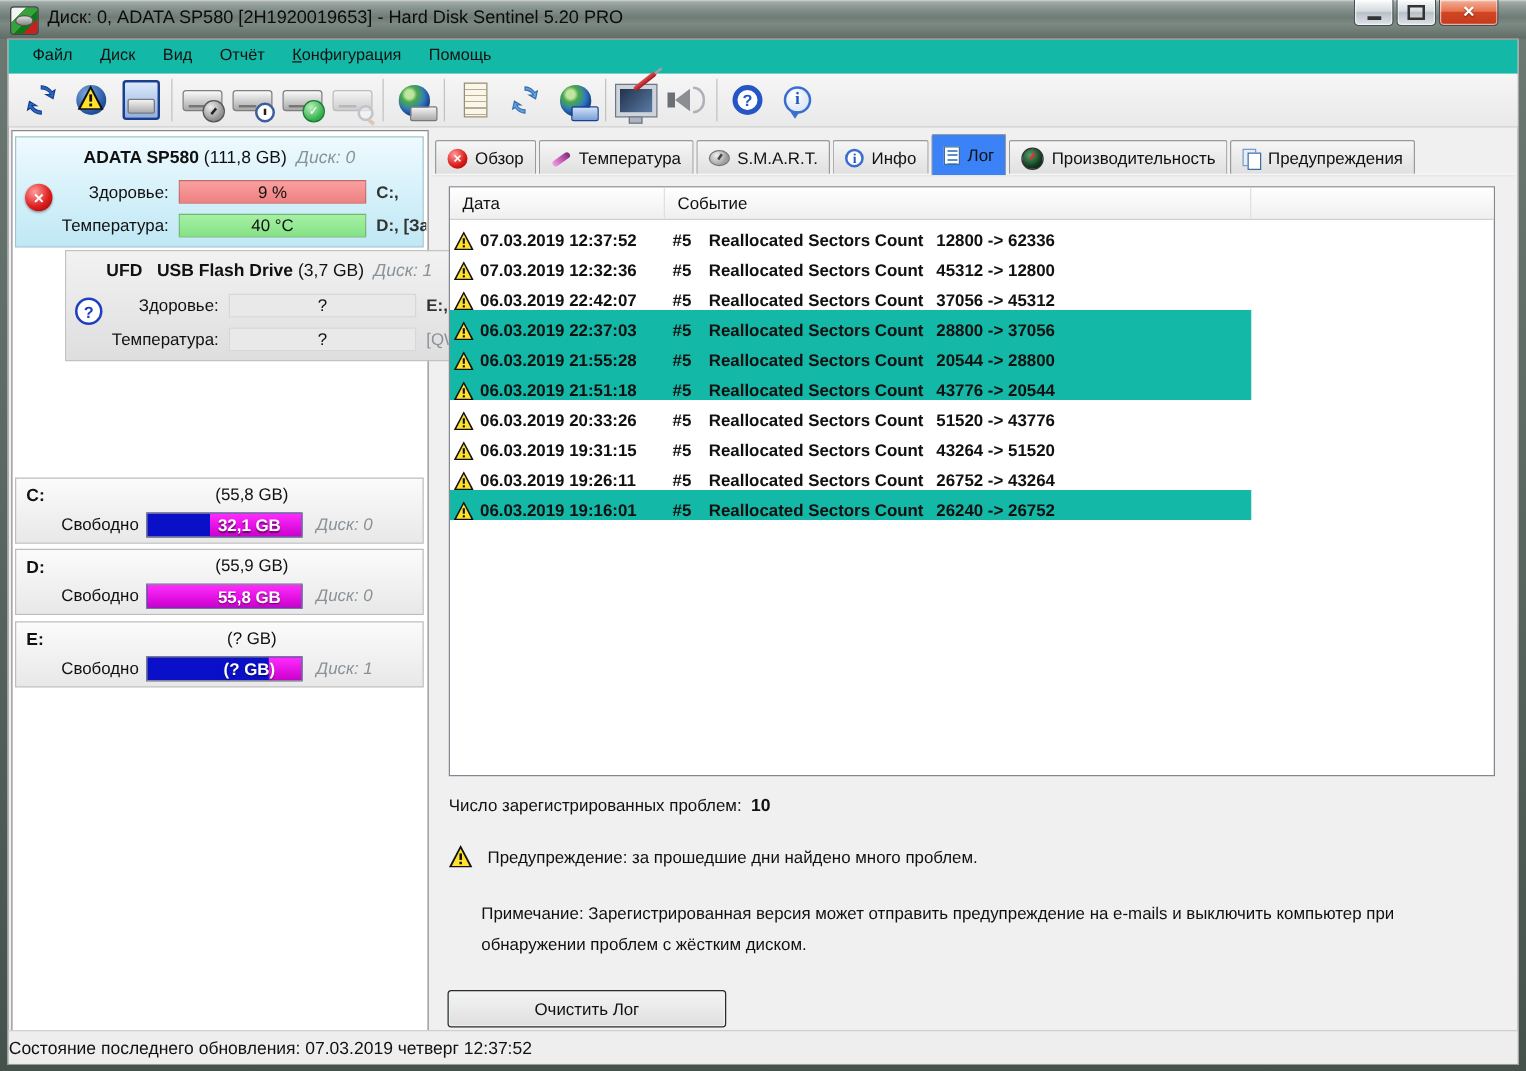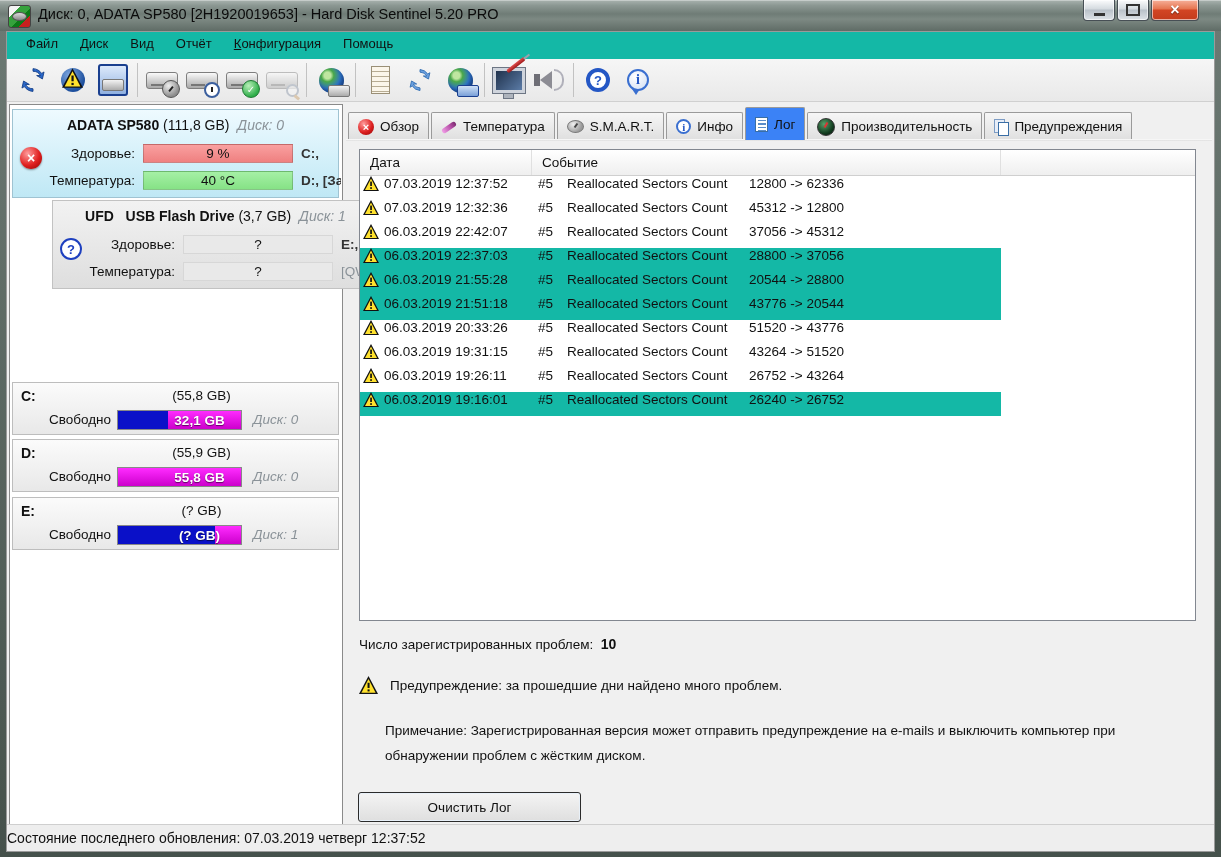--- a/index.html
+++ b/index.html
@@ -138,21 +138,21 @@
   .ti-alerts::before{content:"";position:absolute;left:0;top:0;width:9px;height:12px;background:#e8eef8;border:1px solid #7d9cc4;}
   .ti-alerts::after{content:"";position:absolute;left:4px;top:3px;width:9px;height:12px;background:#fff;border:1px solid #3a6ea5;}
 
   
   .logbox{left:352px;top:117px;width:837px;height:472px;background:#fff;border:1px solid #828790;box-sizing:border-box;overflow:hidden;}
   .log-head{display:flex;height:25px;background:linear-gradient(#ffffff,#efefef);border-bottom:1px solid #cfcfcf;}
   .log-head .hc{display:flex;align-items:center;padding-left:10px;border-right:1px solid #e0e0e0;box-sizing:border-box;font-size:13.5px;}
   .hc.c-date{width:172px;}
   .hc.c-event{width:469px;}
   .hc.c-rest{flex:1;border-right:none;}
-  .log-row{display:flex;height:24px;align-items:flex-start;width:641px;}
+  .log-row{display:flex;height:24px;align-items:flex-end;width:641px;font-weight:bold;}
   .log-row.shaded{background:#14b8a6;}
   .lr-date{width:172px;display:flex;align-items:center;gap:5px;padding-left:3px;box-sizing:border-box;font-size:13.5px;}
   .lr-ev{display:flex;align-items:center;font-size:13.5px;}
   .lr-attr{width:29px;padding-left:6px;}
   .lr-name{width:182px;}
 
   
   .summary-line{left:352px;top:604px;font-size:13.5px;}
   .summary-line b{font-size:14px;}
   .warn-line{left:352px;top:644px;display:flex;align-items:center;gap:12px;font-size:13.5px;}

